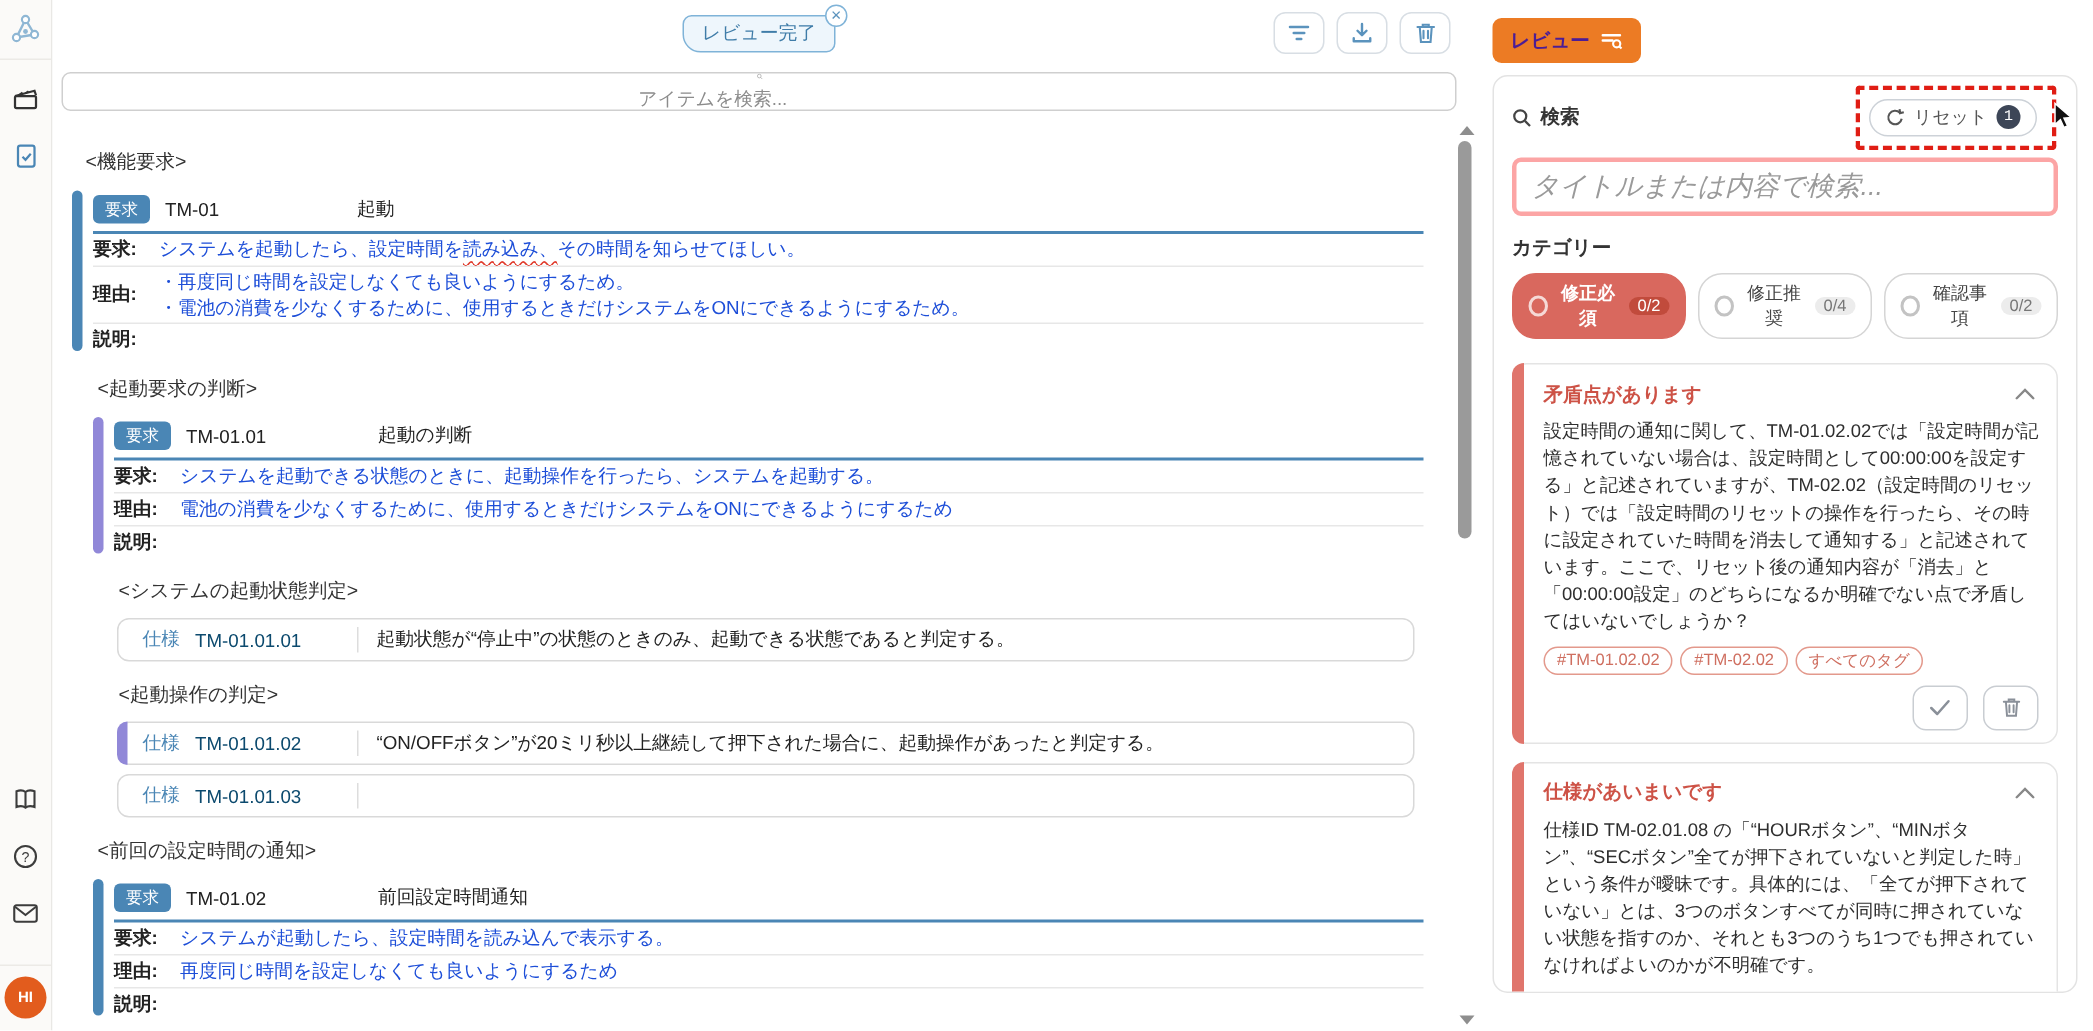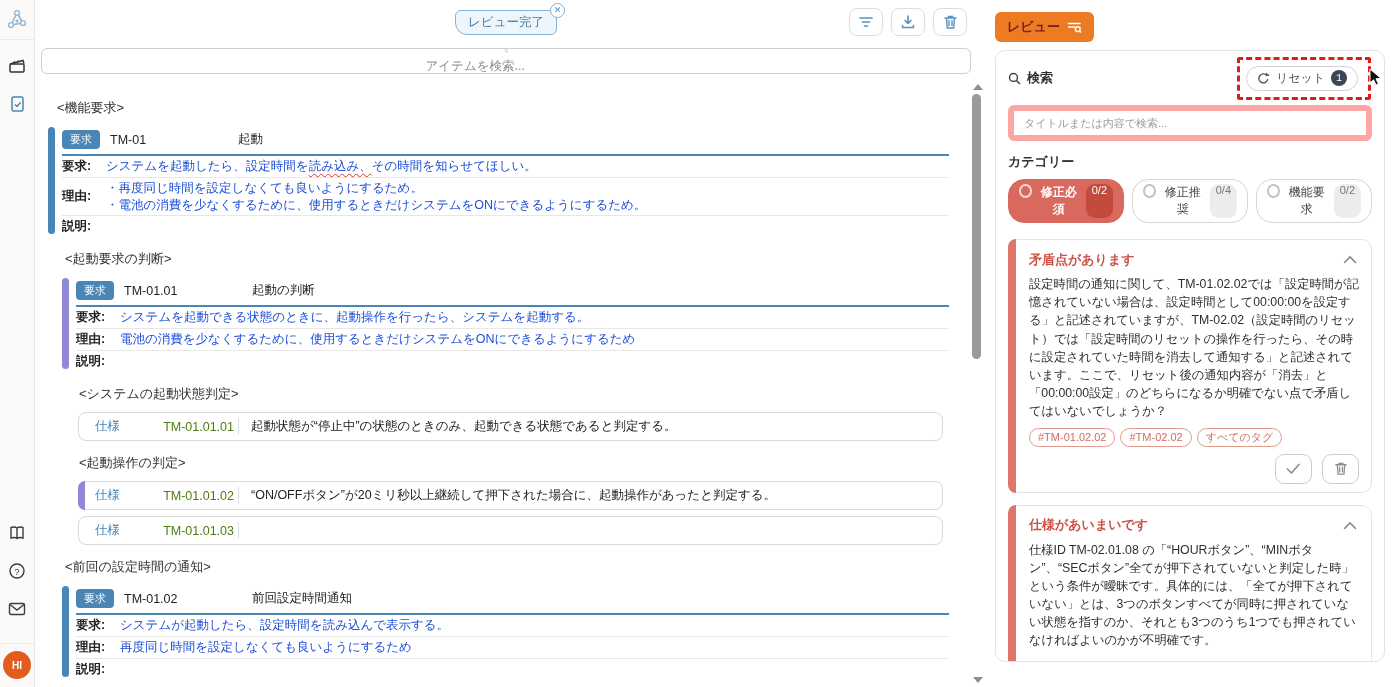--- a/index.html
+++ b/index.html
@@ -62,56 +62,56 @@
   .req-field:last-child { border-bottom:none; }
   .req-label { width:36px; font-size:12.5px; color:#222; font-weight:600; flex-shrink:0; }
   .req-val { font-size:12.5px; color:#1d4ed8; line-height:1.32; }
 
   .spec-card { position:relative; display:flex; align-items:center; margin:0 22px 6px 43px;
     border:1px solid #d9d9d9; border-radius:8px; padding:5px 10px; min-height:27px; background:#fff;
     cursor:pointer; }
   .spec-card.has-bar::before { content:""; position:absolute; left:-1px; top:-1px; bottom:-1px;
     width:7px; border-radius:8px 0 0 8px; background:var(--bar,#e0756c); }
   .spec-badge { color:#4a86b5; font-size:12.5px; margin-left:6px; }
-  .spec-id { width:104px; margin-left:10px; font-size:12.5px; color:#4d7c0f;text-align:right; }
+  .spec-id { width:104px; margin-left:10px; font-size:12.5px; color:#0c4a6e; }
   .spec-div { width:1px; align-self:stretch; background:#ddd; margin:0 12px 0 4px; }
   .spec-text { font-size:12.5px; color:#222; white-space:nowrap; overflow:hidden; }
 
   
   .vscroll { position:absolute; right:3px; top:84px; bottom:4px; width:11px; }
   .vs-up,.vs-down { position:absolute; left:2px; width:0; height:0; border-left:5px solid transparent;
     border-right:5px solid transparent; cursor:pointer; }
   .vs-up { top:0; border-bottom:6px solid #8e8e8e; }
   .vs-down { bottom:0; border-top:6px solid #8e8e8e; }
   .vs-thumb { position:absolute; left:1px; top:10px; height:265px; width:9px; background:#9a9a9a;
     border-radius:5px; cursor:pointer; }
 
   
   .review { flex:1; padding:12px 10px 15px 10px; position:relative; }
-  .review-btn { background:#ec7b24; color:#7f1d1d; border:none; border-radius:6px; padding:6px 12px;
+  .review-btn { background:#ec7b24; color:#4c1d95; border:none; border-radius:6px; padding:6px 12px;
     font-size:13px; font-weight:bold; display:inline-flex; align-items:center; gap:7px;
     cursor:pointer; font-family:inherit; }
   .panel { margin-top:8px; border:1px solid #e3e3e3; border-radius:10px; padding:12px;
     height:612px; position:relative; overflow:hidden; background:#fff; }
   .panel-head { display:flex; align-items:center; justify-content:space-between; height:30px; }
   .search-label { display:flex; align-items:center; gap:6px; font-size:13px; font-weight:600; color:#333; }
   .reset-wrap { position:relative; margin-right:14px;font-family:Liberation Mono, monospace; }
   .reset-btn { display:flex; align-items:center; gap:6px; border:1px solid #cdd2d8; background:#fff;
     border-radius:15px; padding:3px 10px; font-size:12px; color:#555; cursor:pointer; font-family:inherit; }
   .reset-count { background:#3d4657; color:#fff; border-radius:50%; width:16px; height:16px;
     font-size:10px; display:flex; align-items:center; justify-content:center; }
   .annotation-rect { position:absolute; inset:-9px -13px -9px -9px; border:3px dashed #e01d14;
     border-radius:3px; pointer-events:none; }
   .annotation-cursor { position:absolute; right:-26px; top:2px; pointer-events:none; }
-  .panel-search { width:100%; margin-top:12px; border:6px solid #fca5a5; border-radius:6px;
-    padding:6px 10px; font-size:11px; color:#444; outline:none; font-family:inherit; }
+  .panel-search { width:100%; margin-top:12px; border:3px solid #fca5a5; border-radius:6px;
+    padding:6px 10px; font-size:18px; color:#444; outline:none; font-family:inherit;font-style:italic; }
   .panel-search::placeholder { color:#9a9a9a; }
   .cat-label { margin-top:12px; font-size:13px; font-weight:600; color:#333; }
   .cat-row { display:flex; gap:8px; margin-top:8px; }
-  .cat-pill { display:flex; gap:6px; border-radius:16px; padding:4px 10px;
+  .cat-pill { display:flex; align-items:center; gap:6px; border-radius:16px; padding:4px 10px;
     font-size:12px; cursor:pointer; border:1px solid #d5d5d5; background:#fff; color:#444;
     font-family:inherit; }
   .cat-pill .radio { width:14px; height:14px; border-radius:50%; border:2px solid #c3c3c3; }
   .cat-pill .cnt { background:#ececec; color:#777; border-radius:9px; padding:0 6px; font-size:11px; }
   .cat-pill.selected { background:#d9685e; border-color:#d9685e; color:#fff; font-weight:600; }
   .cat-pill.selected .radio { border-color:rgba(255,255,255,.75); }
   .cat-pill.selected .cnt { background:#c14b3c; color:#fff; font-weight:400; }
 
   .cards { margin-top:16px; display:flex; flex-direction:column; gap:12px; }
   .rev-card { position:relative; border:1px solid #e4e4e4; border-radius:10px;
@@ -385,21 +385,21 @@
   </button>
 
   <button class="cat-pill">
     <span class="radio"></span>
     <span class="lbl">修正推奨</span>
     <span class="cnt">0/4</span>
   </button>
 
   <button class="cat-pill">
     <span class="radio"></span>
-    <span class="lbl">機能要求</span>
+    <span class="lbl">確認事項</span>
     <span class="cnt">0/2</span>
   </button>
 </div>
 
       <div class="cards">
   <div class="rev-card">
     <div class="card-top">
       <span class="card-title">矛盾点があります</span>
       <button class="card-collapse">
         <svg width="14" height="9" viewBox="0 0 14 9">

